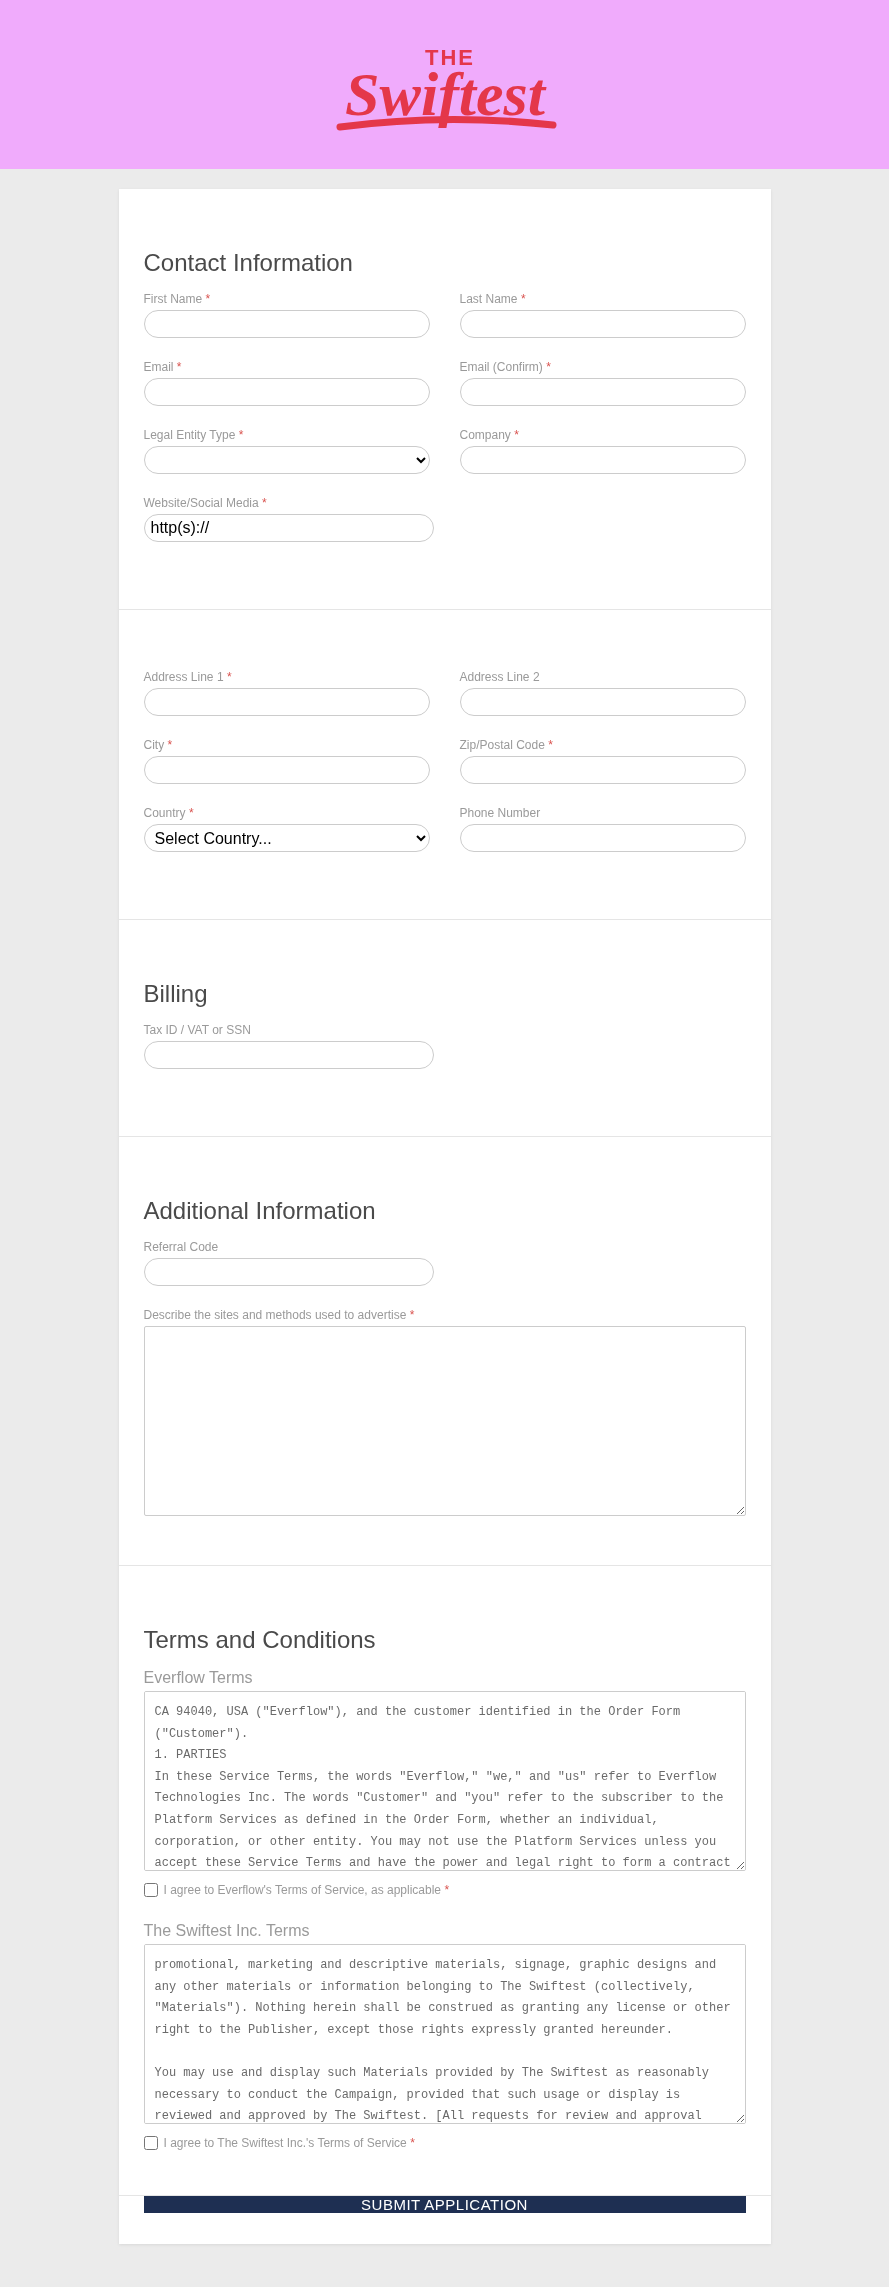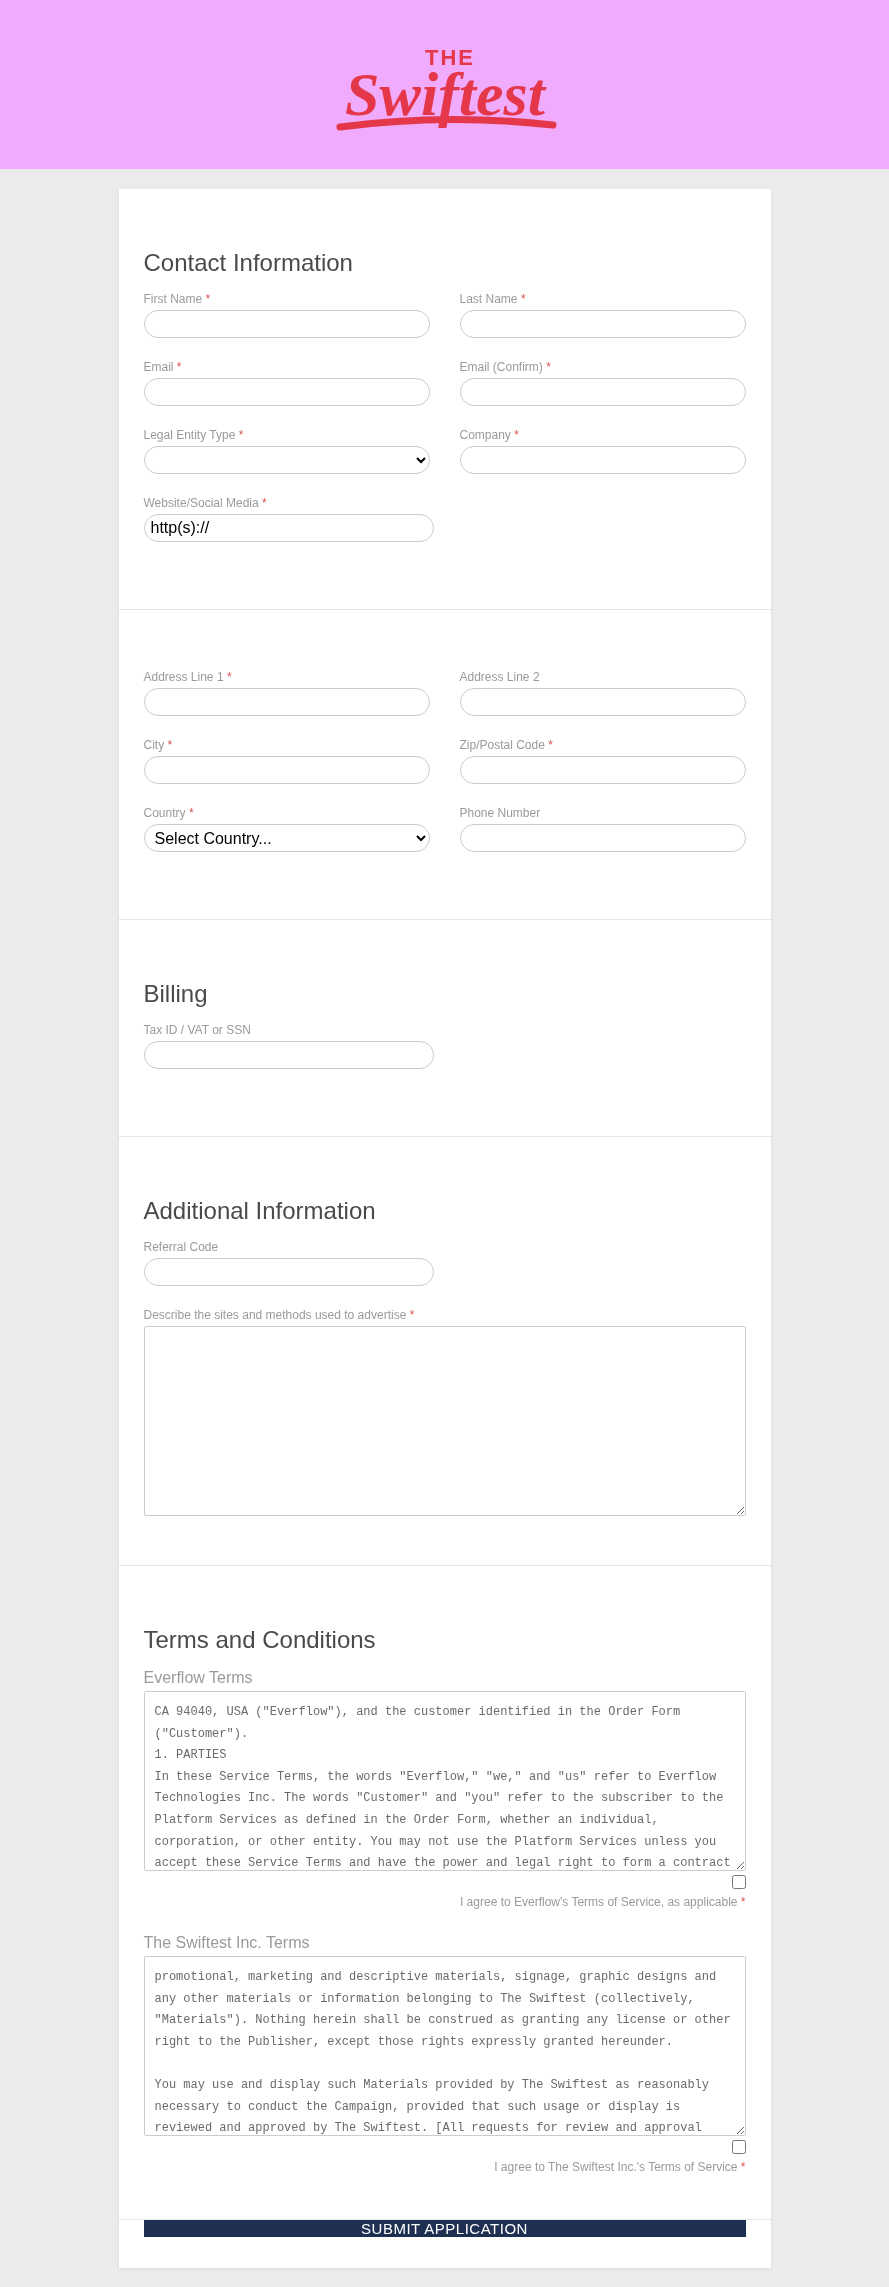--- a/index.html
+++ b/index.html
@@ -85,22 +85,22 @@
     font-size: 12px;
     color: #6a6a6a;
     line-height: 1.8;
     resize: both;
     overflow-y: scroll;
   }
   .checkbox-row {
     display: flex;
     align-items: flex-end;
     gap: 6px;
+    margin-top: 8px;
     margin-bottom: 25px;
-    flex-direction: column;
   }
   .checkbox-row input[type="checkbox"] {
     width: 14px; height: 14px;
   }
   .checkbox-row label {
     font-size: 12px;
     color: #9a9a9a;
   }
   .submit-wrap {
     padding: 0 25px 30px;

